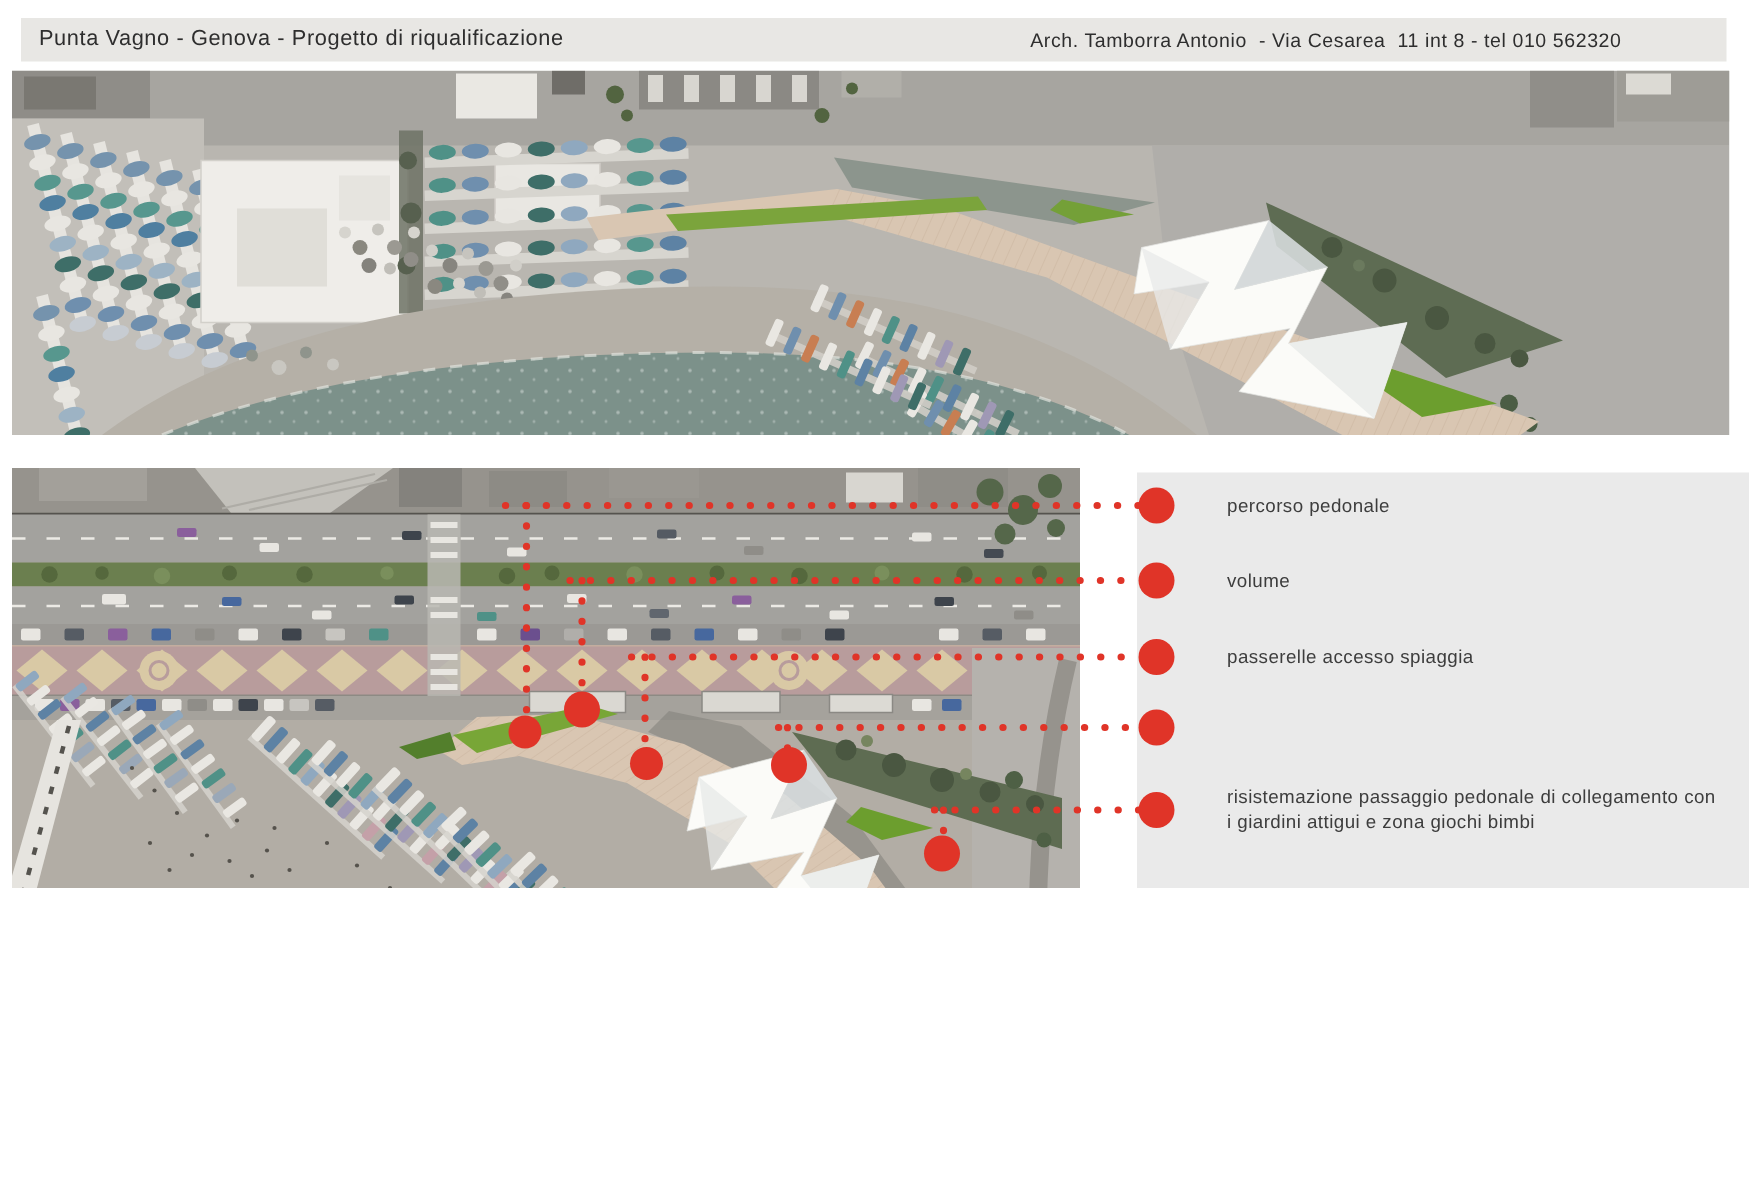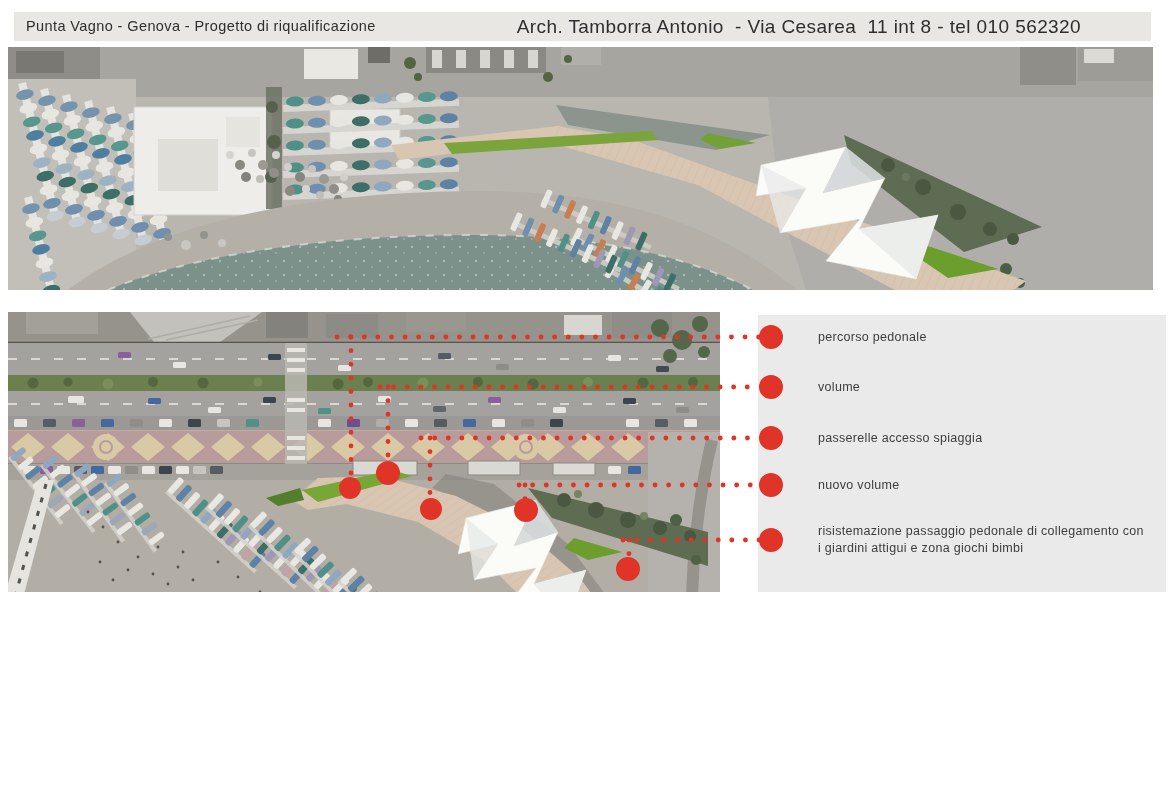--- a/index.html
+++ b/index.html
@@ -1,21 +1,21 @@
 <!DOCTYPE html>
 <html><head>
 <meta charset="utf-8">
 <style>
   html,body{margin:0;padding:0;background:#fff}
   .board{position:relative;width:1174px;height:592px;background:#fff;overflow:hidden;
          font-family:"Liberation Sans","DejaVu Sans",sans-serif;color:#2f2f2f}
   .header{position:absolute;left:14px;top:12px;width:1137px;height:29px;background:#e8e7e4}
   .header .title{position:absolute;left:12px;top:0;line-height:29px;font-size:14.5px;
                  letter-spacing:.4px;white-space:pre;color:#2e2e2e}
-  .header .arch{position:absolute;right:70px;top:0;line-height:29px;font-size:19px;
+  .header .arch{position:absolute;right:70px;top:0;line-height:29px;font-size:13px;
                 letter-spacing:.4px;white-space:pre;color:#2e2e2e}
   .fig-top{position:absolute;left:8px;top:47px;width:1145px;height:243px;overflow:hidden}
   .fig-bottom{position:absolute;left:8px;top:312px;width:712px;height:440px;overflow:hidden}
   svg.scene{display:block;width:100%;height:100%}
   .panel{position:absolute;left:735px;top:315px;width:408px;height:437px;background:#eaeaea}
   .legend-label{position:absolute;left:60px;width:332px;font-size:12.5px;line-height:17px;
                 color:#3d3d3d;letter-spacing:.3px}
   #annot{position:absolute;left:0;top:0;width:1174px;height:794px;pointer-events:none}
 </style>
 </head>
@@ -503,21 +503,20 @@
       <path d="M626,356 C658,378 668,408 666,440" stroke="#6e6b66" stroke-width="9" fill="none" opacity=".8"></path>
       <circle cx="644" cy="398" r="13" fill="#a9a6a0" stroke="#8e8b85"></circle>
     </g>
   </svg>
   </div>
 
   <div class="panel" style="background: rgb(234, 234, 234); margin-left: 23px;">
     <span class="legend-label" style="top:14px">percorso pedonale</span>
     <span class="legend-label" style="top:64px">volume</span>
     <span class="legend-label" style="top:115px">passerelle accesso spiaggia</span>
-    <span class="legend-label" style="top:162px">nuovo volume</span>
     <span class="legend-label" style="top:208px">risistemazione passaggio pedonale di collegamento con i giardini  attigui e zona giochi bimbi</span>
   </div>
 
   <svg id="annot" viewBox="0 0 1174 794">
       <line x1="337" y1="337" x2="760" y2="337" stroke="#e03428" stroke-width="4.8" stroke-linecap="round" stroke-dasharray="0.1 13.5"></line>
       <line x1="380" y1="387" x2="760" y2="387" stroke="#e03428" stroke-width="4.8" stroke-linecap="round" stroke-dasharray="0.1 13.5"></line>
       <line x1="421" y1="438" x2="760" y2="438" stroke="#e03428" stroke-width="4.8" stroke-linecap="round" stroke-dasharray="0.1 13.5"></line>
       <line x1="519" y1="485" x2="760" y2="485" stroke="#e03428" stroke-width="4.8" stroke-linecap="round" stroke-dasharray="0.1 13.5"></line>
       <line x1="623" y1="540" x2="760" y2="540" stroke="#e03428" stroke-width="4.8" stroke-linecap="round" stroke-dasharray="0.1 13.5"></line>
       <line x1="351" y1="337" x2="351" y2="479" stroke="#e03428" stroke-width="4.8" stroke-linecap="round" stroke-dasharray="0.1 13.5"></line>

